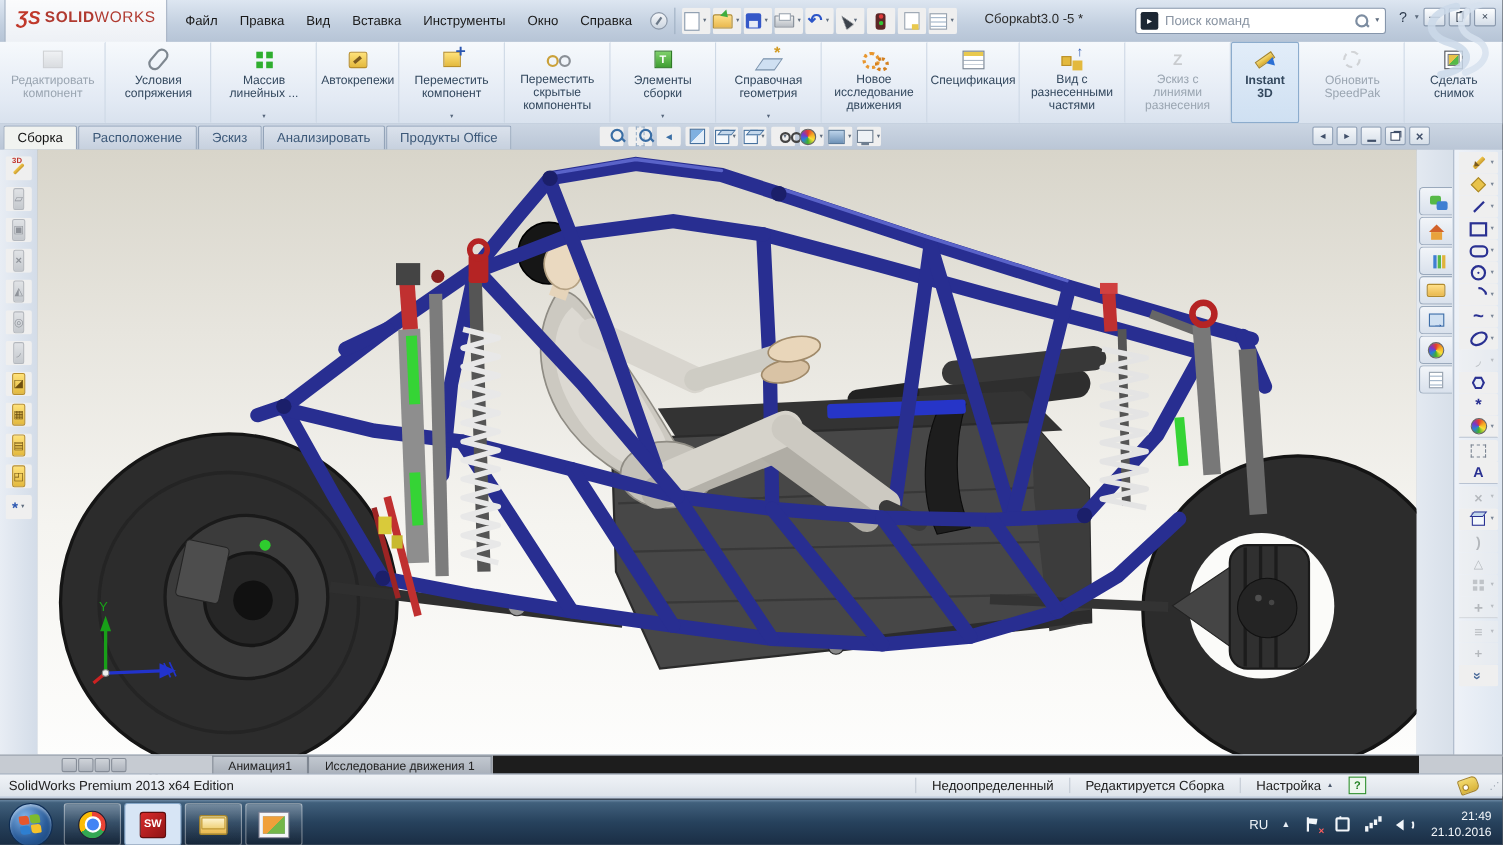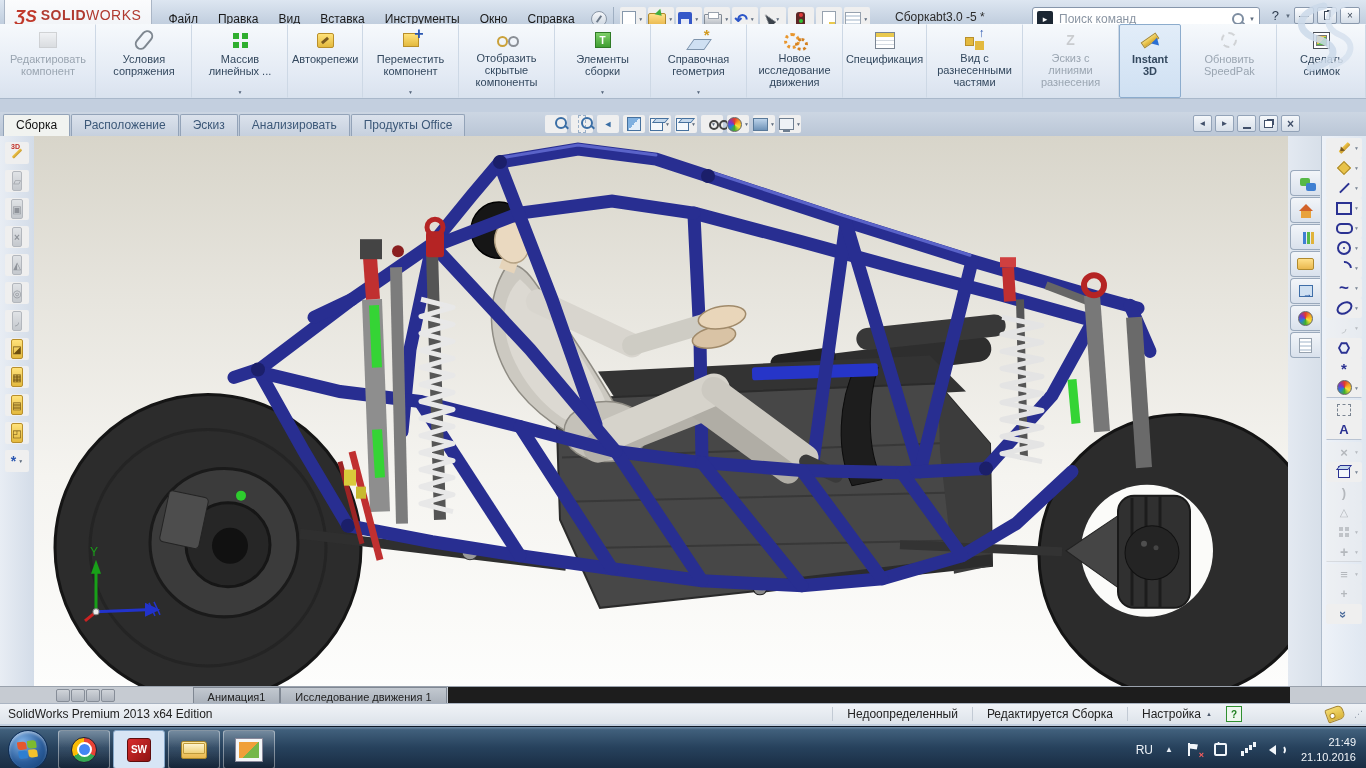--- a/index.html
+++ b/index.html
@@ -38,21 +38,21 @@
   .mag::after{content:"";position:absolute;left:10px;top:10px;width:4px;height:2px;background:#7d8da1;transform:rotate(45deg);}
   .dd-mini{font-size:6px;color:#5d6b7d;}
   .win-ctrls{position:absolute;right:6px;top:7px;display:flex;align-items:center;gap:3px;}
   .help-q{font-size:13px;color:#2d3b4d;padding:0 3px;}
   .wbtn{width:20px;height:17px;border:1px solid #8headless;border:1px solid #8a99ad;border-radius:2px;
     background:linear-gradient(#fdfeff,#d4dde8);display:flex;align-items:center;justify-content:center;
     font-size:10px;color:#3a4656;}
   .wbtn .restore{width:8px;height:7px;border:1px solid #3a4656;background:#fff;box-shadow:2px -2px 0 -1px #3a4656;}
 
   
-  .ribbon{position:absolute;left:0;top:24px;width:1366px;height:74px;
+  .ribbon{position:absolute;left:0;top:38px;width:1366px;height:74px;
     background:linear-gradient(#f6f9fc,#e3eaf4 70%,#d9e2ee);border-bottom:1px solid #a9b8ca;display:flex;}
   .rbtn{position:relative;display:flex;flex-direction:column;align-items:center;padding:3px 7px 8px 7px;
     max-width:96px;min-width:58px;border:1px solid transparent;border-right:1px solid #cdd8e5;background:transparent;}
   .rbtn .rlabel{font-size:11px;line-height:1.08;color:#33485e;text-align:center;margin-top:2px;}
   .rbtn.disabled .rlabel{color:#9aa5b1;}
   .rbtn.disabled .ic{opacity:.4;filter:grayscale(1);}
   .rbtn.active{background:linear-gradient(#e2edf9,#cfe0f2);border:1px solid #8caccd;border-radius:2px;font-weight:bold;}
   .rbtn.has-dd::after{content:"▼";font-size:5px;color:#54647a;position:absolute;bottom:2px;left:50%;transform:translateX(-50%);margin:0;}
   .watermark{position:absolute;right:8px;top:2px;opacity:.85;}
 
@@ -361,21 +361,21 @@
       <button class="rbtn">
         <span class="ic ri-fasteners"></span>
         <span class="rlabel">Автокрепежи</span>
       </button>
       <button class="rbtn has-dd">
         <span class="ic ri-move-comp"></span>
         <span class="rlabel">Переместить компонент</span>
       </button>
       <button class="rbtn">
         <span class="ic ri-show-hidden"></span>
-        <span class="rlabel">Отобразить скрытые компоненты</span>
+        <span class="rlabel">Переместить скрытые компоненты</span>
       </button>
       <button class="rbtn has-dd">
         <span class="ic ri-asm-features"></span>
         <span class="rlabel">Элементы сборки</span>
       </button>
       <button class="rbtn has-dd">
         <span class="ic ri-ref-geom"></span>
         <span class="rlabel">Справочная геометрия</span>
       </button>
       <button class="rbtn">

